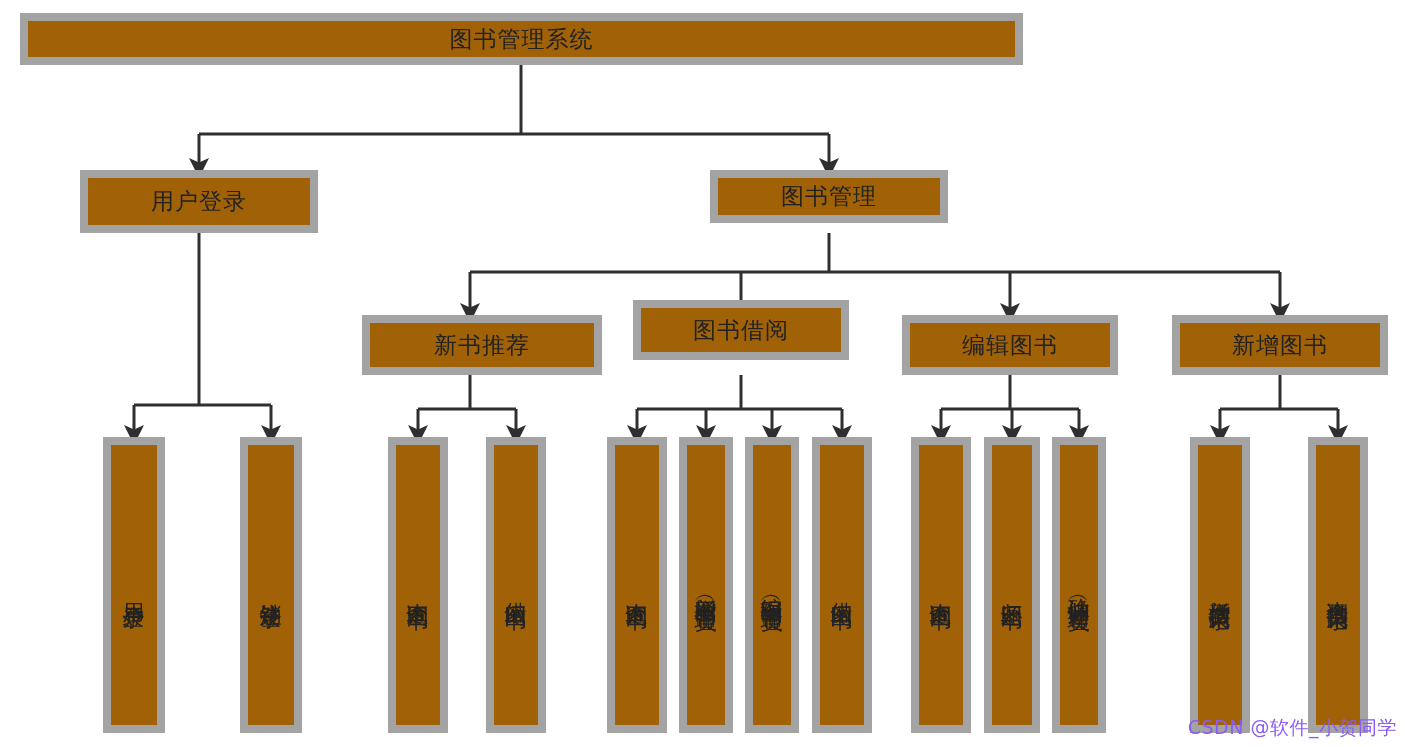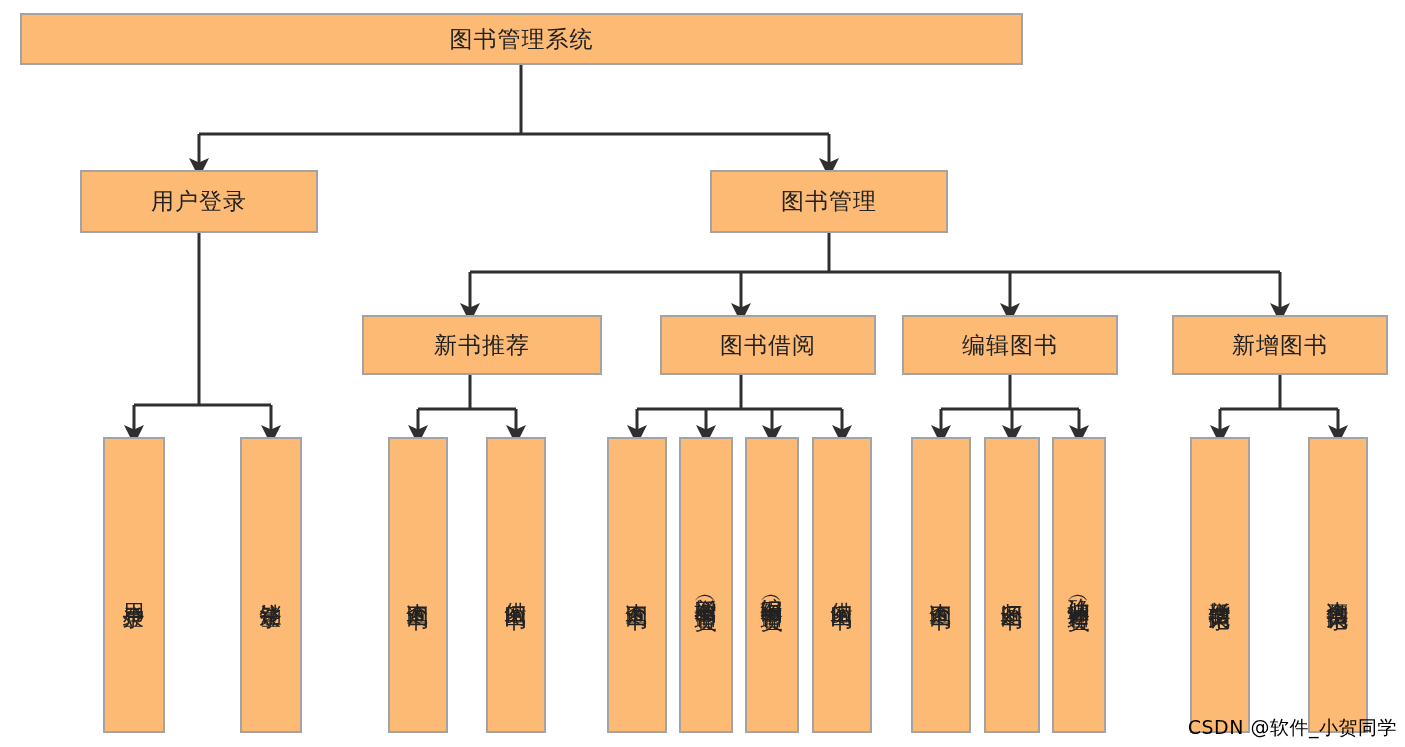--- a/index.html
+++ b/index.html
@@ -20,22 +20,22 @@
   #edges {
     position: absolute;
     left: 0;
     top: 0;
     width: 1405px;
     height: 747px;
   }
   .node {
     position: absolute;
     box-sizing: border-box;
-    background: #fdba74;
-    border: 2px solid #a3a3a3;
+    background: #a16207;
+    border: 8px solid #a3a3a3;
     display: flex;
     align-items: center;
     justify-content: center;
     color: #222222;
     font-family: Liberation Serif, serif;
   }
   .node.horiz {
     font-size: 23px;
     letter-spacing: 1px;
   }
@@ -53,21 +53,21 @@
     white-space: nowrap;
   }
   .label {
     pointer-events: none;
   }
   #watermark {
     position: absolute;
     right: 8px;
     bottom: 6px;
     font-size: 19px;
-    color: #000000;
+    color: #8b5cf6;
     letter-spacing: 0.5px;
     white-space: nowrap;
   }
 </style>
 </head>
 <body>
 
 <div id="canvas">
 
   <svg id="edges" viewBox="0 0 1405 747" xmlns="http://www.w3.org/2000/svg">
@@ -113,27 +113,27 @@
       </g>
   </svg>
 
   <div id="nodes-layer">
       <div class="node horiz" style="left: 20px; top: 13px; width: 1003px; height: 52px;">
         <span class="label">图书管理系统</span>
       </div>
       <div class="node horiz" style="left: 80px; top: 170px; width: 238px; height: 63px;">
         <span class="label">用户登录</span>
       </div>
-      <div class="node horiz" style="left: 710px; top: 170px; width: 238px; height: 63px;">
+      <div class="node horiz" style="left: 710px; top: 170px; width: 238px; height: 53px;">
         <span class="label">图书管理</span>
       </div>
       <div class="node horiz" style="left: 362px; top: 315px; width: 240px; height: 60px;">
         <span class="label">新书推荐</span>
       </div>
-      <div class="node horiz" style="left: 633px; top: 315px; width: 216px; height: 60px; margin-left: 27px;">
+      <div class="node horiz" style="left: 633px; top: 300px; width: 216px; height: 60px;">
         <span class="label">图书借阅</span>
       </div>
       <div class="node horiz" style="left: 902px; top: 315px; width: 216px; height: 60px;">
         <span class="label">编辑图书</span>
       </div>
       <div class="node horiz" style="left: 1172px; top: 315px; width: 216px; height: 60px;">
         <span class="label">新增图书</span>
       </div>
       <div class="node vert" style="left: 103px; top: 437px; width: 62px; height: 296px;">
         <span class="label">用户登录</span>

